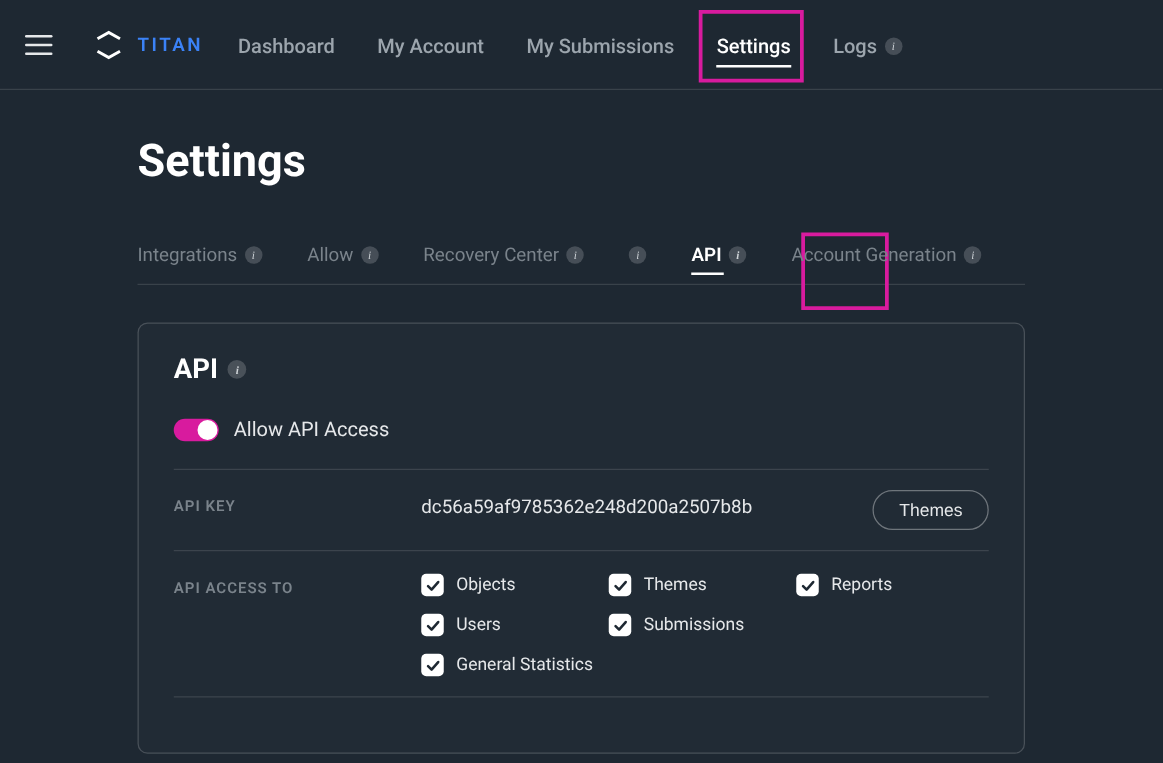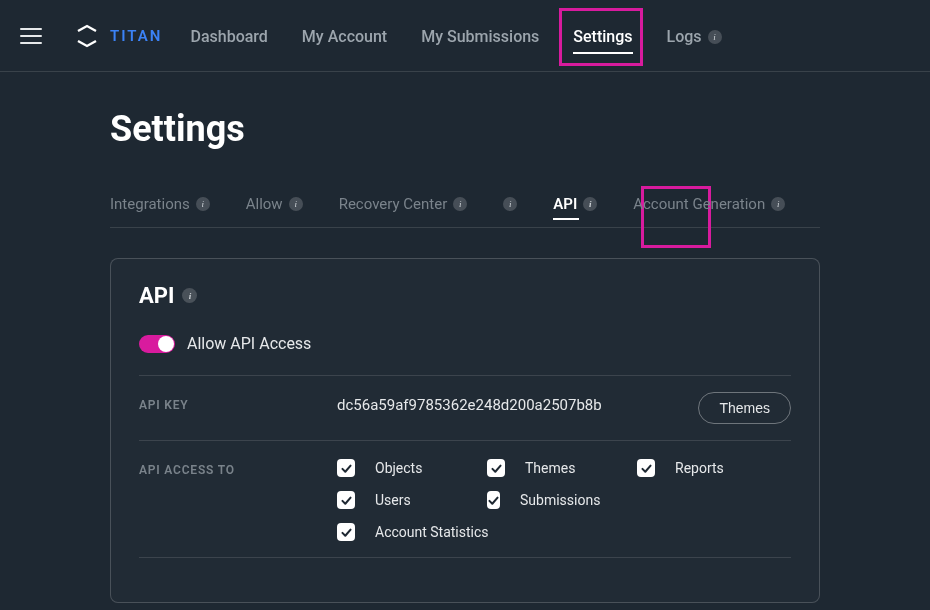--- a/index.html
+++ b/index.html
@@ -124,21 +124,21 @@
       flex:1; font-size:15px; color:#e6e8ea; padding-top: 4px; margin-left: 28px;
     }
     .reset-btn {
       border:1px solid rgba(255,255,255,0.35);
       background: transparent; color:#e6e8ea;
       padding: 7px 20px; border-radius: 16px; font-size:14px; cursor:pointer;
     }
     .access-group {
       display:flex; flex-wrap: wrap; column-gap: 40px; row-gap: 14px;
     }
-    .chk-item { display:flex; align-items:center; gap:20px; width:110px; }
+    .chk-item { display:flex; align-items:center; gap:10px; width:110px; }
     .chk-item.wide { width: 160px; }
     .chkbox {
       width:18px; height:18px; border-radius:4px; background:#fff;
       display:flex; align-items:center; justify-content:center; cursor:pointer;
     }
     .chkbox svg { width:13px; height:13px; }
     .chk-label { font-size:14px; color:#e6e8ea; }
   </style>
 </head>
 <body>
@@ -275,19 +275,19 @@
               </svg>
             </span>
           <span class="chk-label">Submissions</span>
         </div>
         <div class="chk-item wide">
           <span class="chkbox">
               <svg viewBox="0 0 16 16">
                 <path fill="none" stroke="#1e2832" stroke-width="2.5" stroke-linecap="round" stroke-linejoin="round" d="M3 8.5 L6.5 12 L13 4.5"></path>
               </svg>
             </span>
-          <span class="chk-label">Account Statistics</span>
+          <span class="chk-label">General Statistics</span>
         </div>
       </div>
     </div>
     <div class="sep"></div>
   </div>
 </div>
 
 </body></html>

